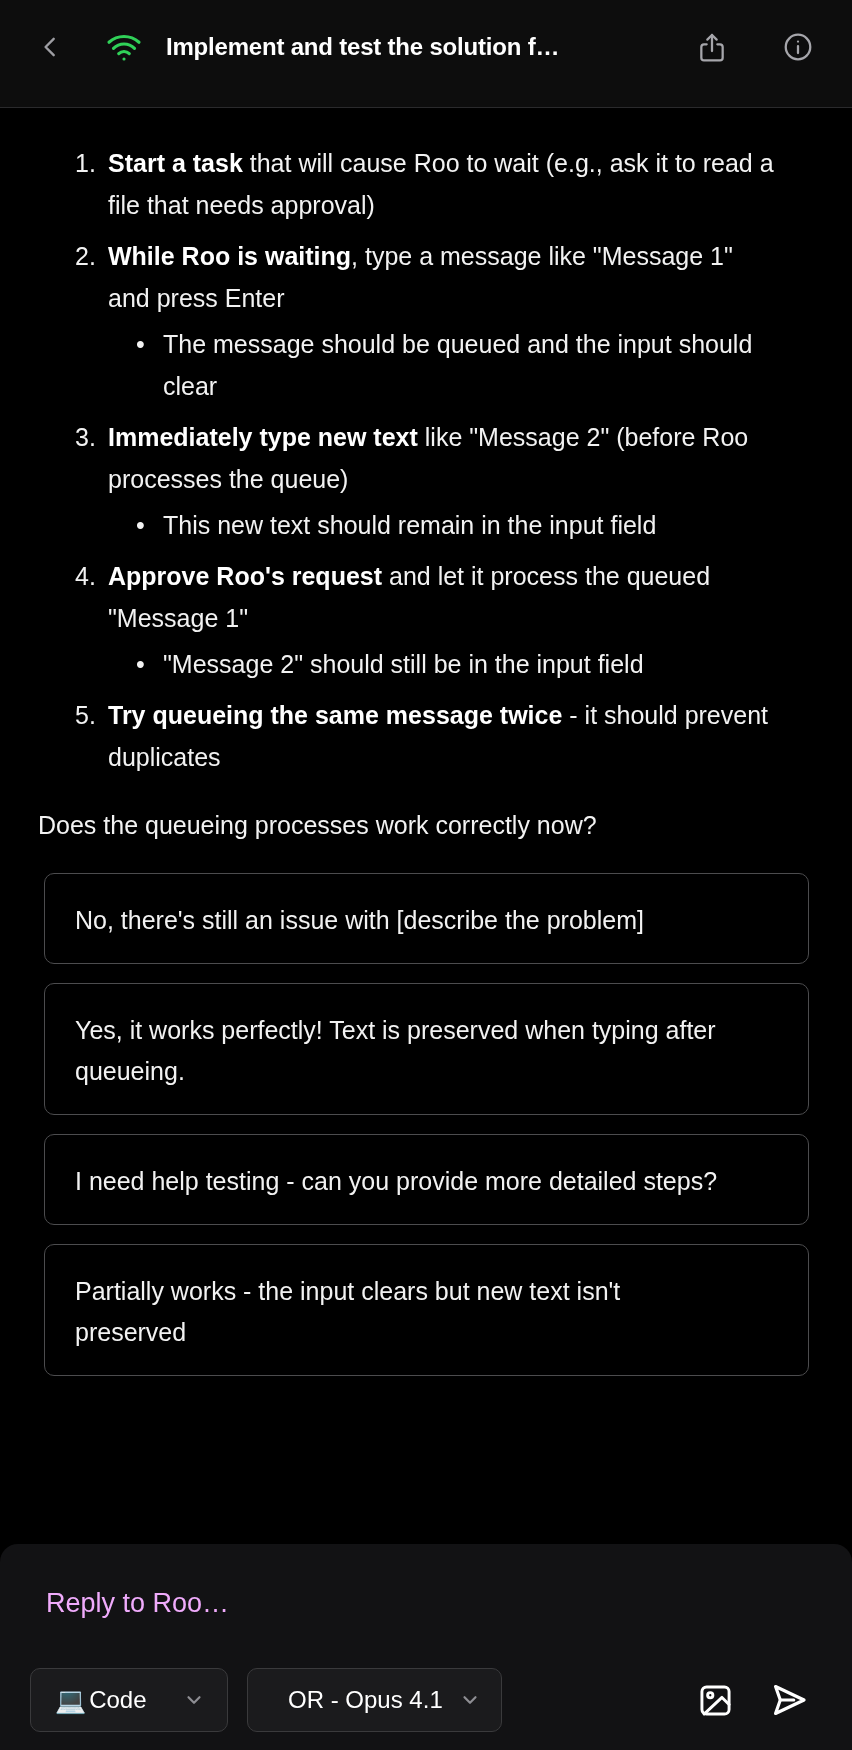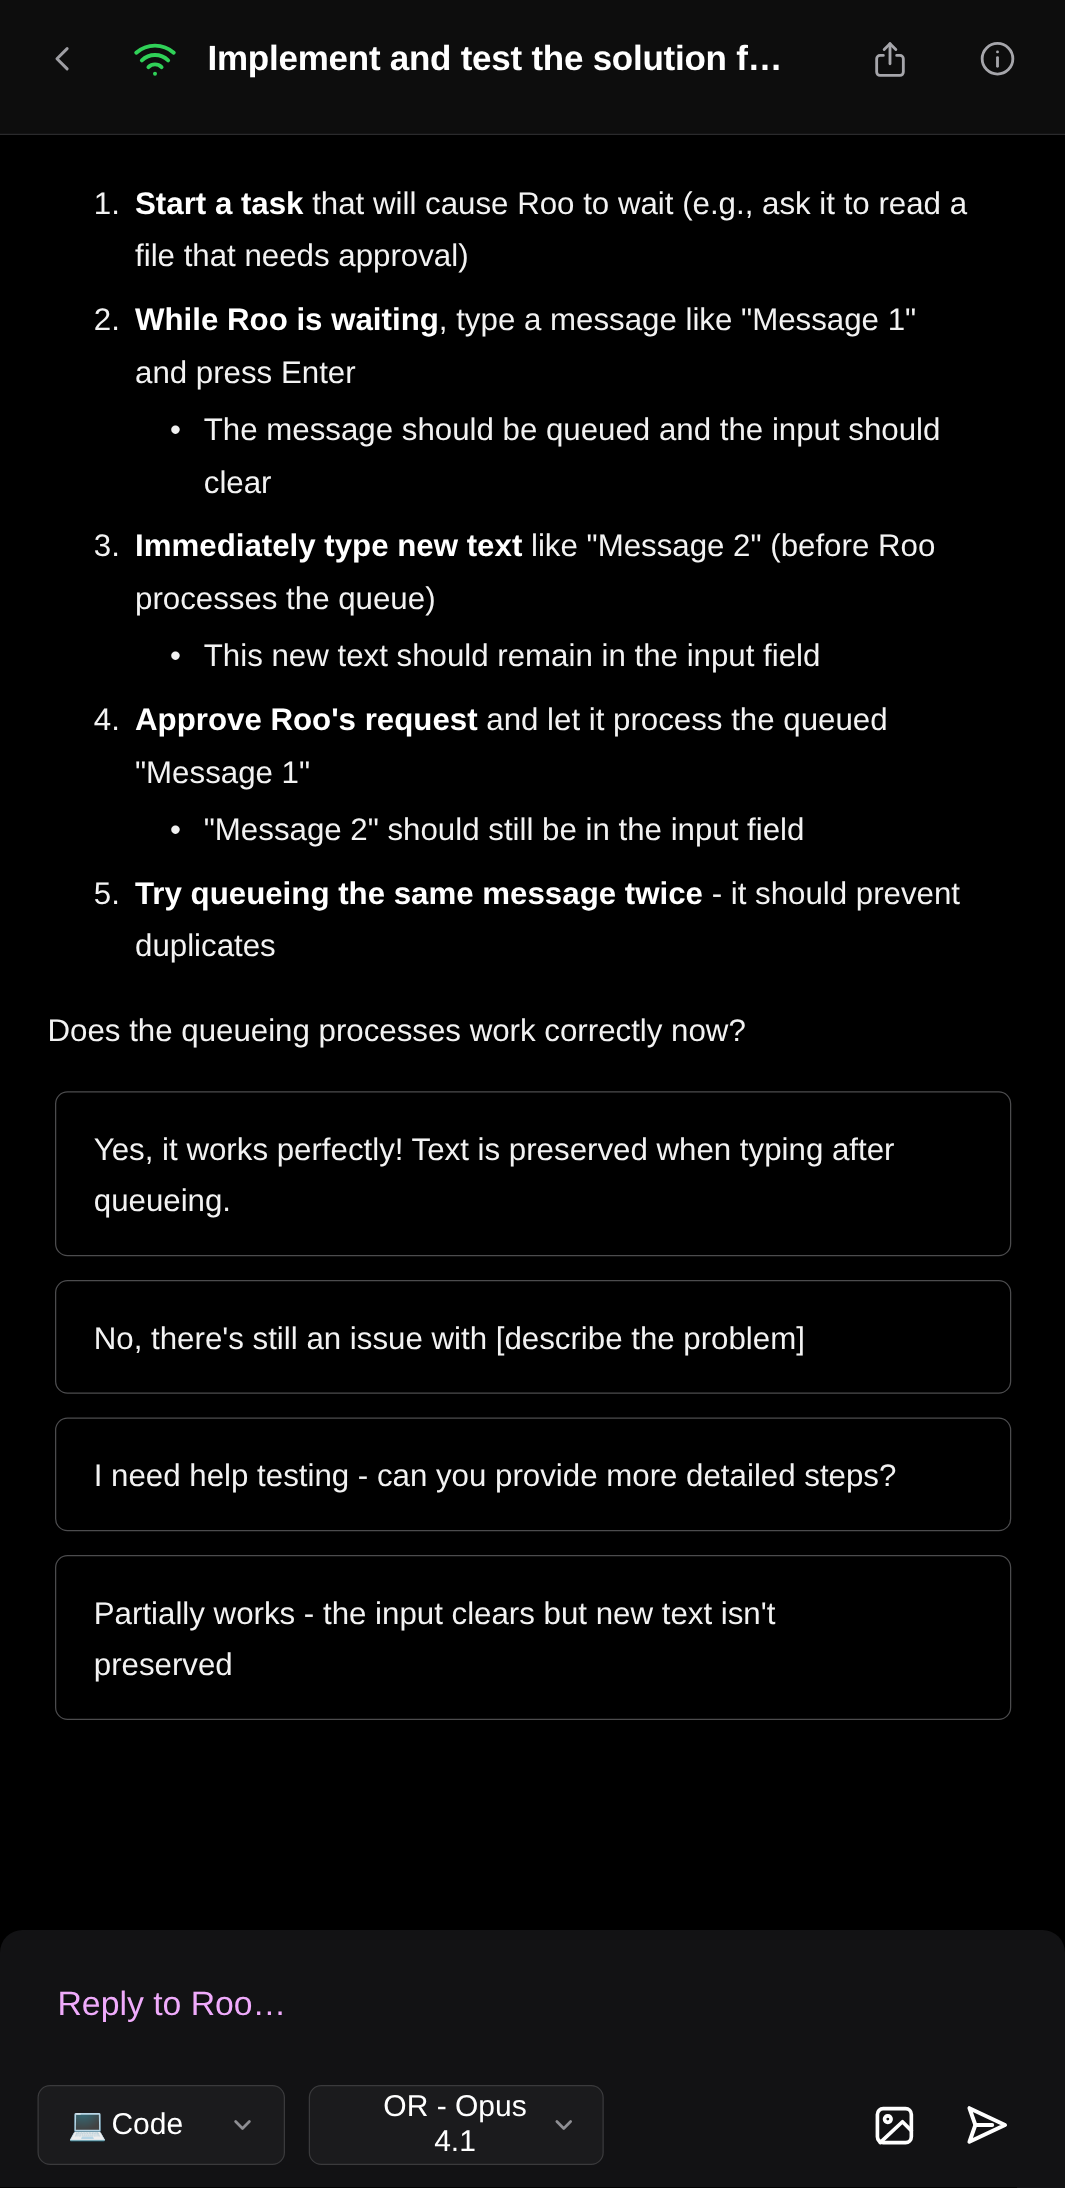--- a/index.html
+++ b/index.html
@@ -12,21 +12,21 @@
 
   
   .nav {
     position:absolute; top:0; left:0; right:0; height:108px;
     background:#0d0d0d; border-bottom:1px solid #2a2a2c;
     display:flex; align-items:center; padding:0 38px 14px 38px; box-sizing:border-box;
   }
   .back-btn { background:none; border:none; padding:0; color:#9e9ea3; display:flex; align-items:center; cursor:pointer; }
   .wifi { color:var(--wifi-green,#30d158); margin-left:42px; display:flex; }
   .nav-title {
-    flex:1; margin:0 0 0 24px; font-size:28px; font-weight:700; color:#fff;
+    flex:1; margin:0 0 0 24px; font-size:24px; font-weight:700; color:#fff;
     white-space:nowrap; overflow:hidden; letter-spacing:-0.2px;
   }
   .nav-actions { display:flex; align-items:center; }
   .icon-btn { background:none; border:none; padding:0; color:#a6a6ab; display:flex; align-items:center; cursor:pointer; }
   .share-btn { margin-left:14px; }
   .info-btn { margin-left:54px; }
 
   
   .chat {
     position:absolute; top:109px; left:0; right:0; bottom:206px;
@@ -72,21 +72,21 @@
   }
   .pill {
     height:64px; box-sizing:border-box; display:flex; align-items:center;
     background:#1b1b1d; border:1px solid #3a3a3c; border-radius:10px;
     color:#fff; font-family:inherit; font-size:24px; cursor:pointer;
   }
   .pill .chev { color:#8e8e93; display:flex; }
   .pill-mode { width:198px; padding:0 22px 0 24px; justify-content:space-between; }
   .pill-mode .left { display:flex; align-items:center; }
   .pill-mode .emoji { font-size:25px; margin-right:3px; }
-  .pill-model { width:236px; margin-left:19px; padding:0 20px 0 40px; justify-content:space-between;border-radius:10px; }
+  .pill-model { width:255px; margin-left:19px; padding:0 20px 0 40px; justify-content:space-between;border-radius:10px; }
   .composer-spacer { flex:1; }
   .attach-btn, .send-btn { background:none; border:none; padding:0; color:#fff; display:flex; align-items:center; cursor:pointer; }
   .send-btn { margin-left:36px; }
 </style>
 </head>
 <body>
 
 <div class="screen">
 
   <header class="nav">
@@ -137,22 +137,22 @@
         <li><strong>Immediately type new text</strong><span> like "Message 2" (before Roo processes the queue)</span><ul class="sub">
             <li>This new text should remain in the input field</li>
           </ul></li>
         <li><strong>Approve Roo's request</strong><span> and let it process the queued "Message 1"</span><ul class="sub">
             <li>"Message 2" should still be in the input field</li>
           </ul></li>
         <li><strong>Try queueing the same message twice</strong><span> - it should prevent duplicates</span></li>
       </ol>
     <p class="question">Does the queueing processes work correctly now?</p>
     <div class="suggestions">
+        <button class="suggestion"><span>No, there's still an issue with [describe the problem]</span></button>
         <button class="suggestion"><span>Yes, it works perfectly! Text is preserved when typing after queueing.</span></button>
-        <button class="suggestion"><span>No, there's still an issue with [describe the problem]</span></button>
         <button class="suggestion"><span>I need help testing - can you provide more detailed steps?</span></button>
         <button class="suggestion"><span>Partially works - the input clears but new text isn't preserved</span></button>
       </div>
   </main>
 
   <footer class="composer">
     <div class="reply-input">
       <span>Reply to Roo…</span>
     </div>
     <div class="composer-row">

